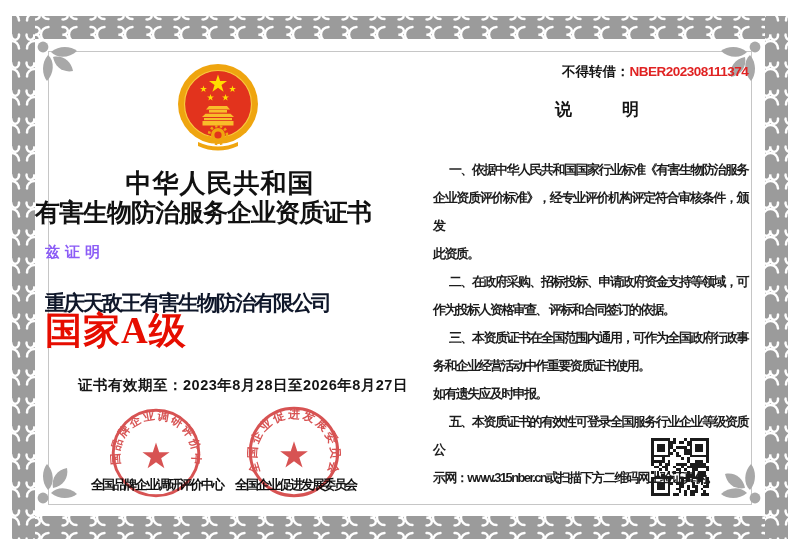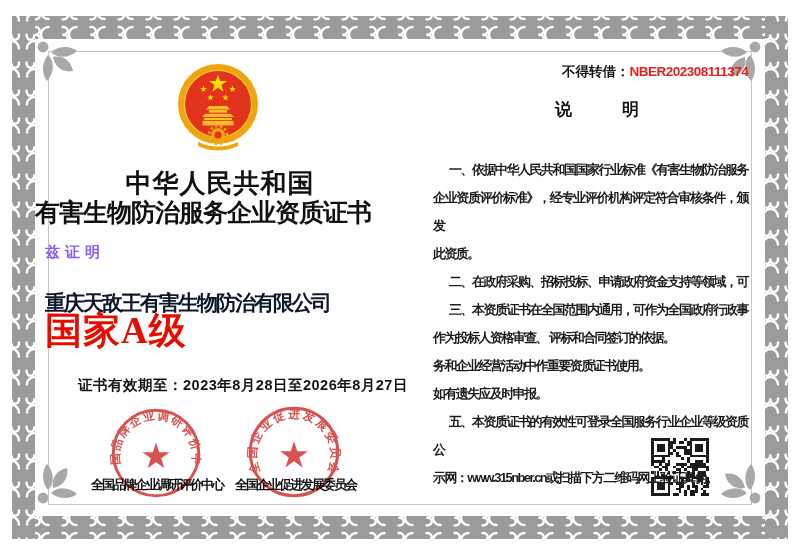--- a/index.html
+++ b/index.html
@@ -149,22 +149,22 @@
   </div>
   <div class="notes-heading">
     <span>说</span>
     <span>明</span>
   </div>
   <div class="notes" id="notes">
       <div class="n-line n-first">一、依据中华人民共和国国家行业标准《有害生物防治服务</div>
       <div class="n-line">企业资质评价标准》，经专业评价机构评定符合审核条件，颁发</div>
       <div class="n-line n-last">此资质。</div>
       <div class="n-line n-first">二、在政府采购、招标投标、申请政府资金支持等领域，可</div>
+      <div class="n-line n-last">作为投标人资格审查、 评标和合同签订的依据。</div>
       <div class="n-line n-first">三、本资质证书在全国范围内通用，可作为全国政府行政事</div>
-      <div class="n-line n-last">作为投标人资格审查、 评标和合同签订的依据。</div>
       <div class="n-line n-last">务和企业经营活动中作重要资质证书使用。</div>
       <div class="n-line n-last">如有遗失应及时申报。</div>
       <div class="n-line n-first">五、本资质证书的有效性可登录全国服务行业企业等级资质公</div>
       <div class="n-line n-last">示网：www.315nber.cn或扫描下方二维码网上验证真伪。</div>
     </div>
 
   <svg class="seal" style="left:110px;top:407px" width="92" height="92" viewBox="0 0 100 100">
     <circle cx="50" cy="50" r="46.5" fill="none" stroke="#d34040" stroke-width="3.2"></circle>
     <path id="arcL" d="M12,66 A40,40 0 1 1 88,66" fill="none"></path>
     <text font-size="12.5" font-weight="bold" fill="#d34040">

